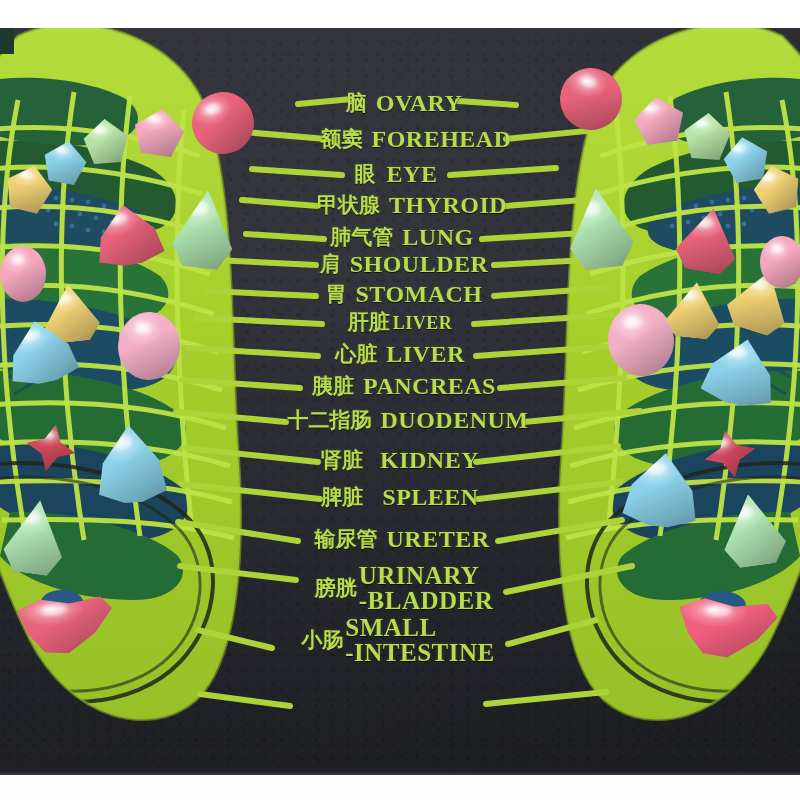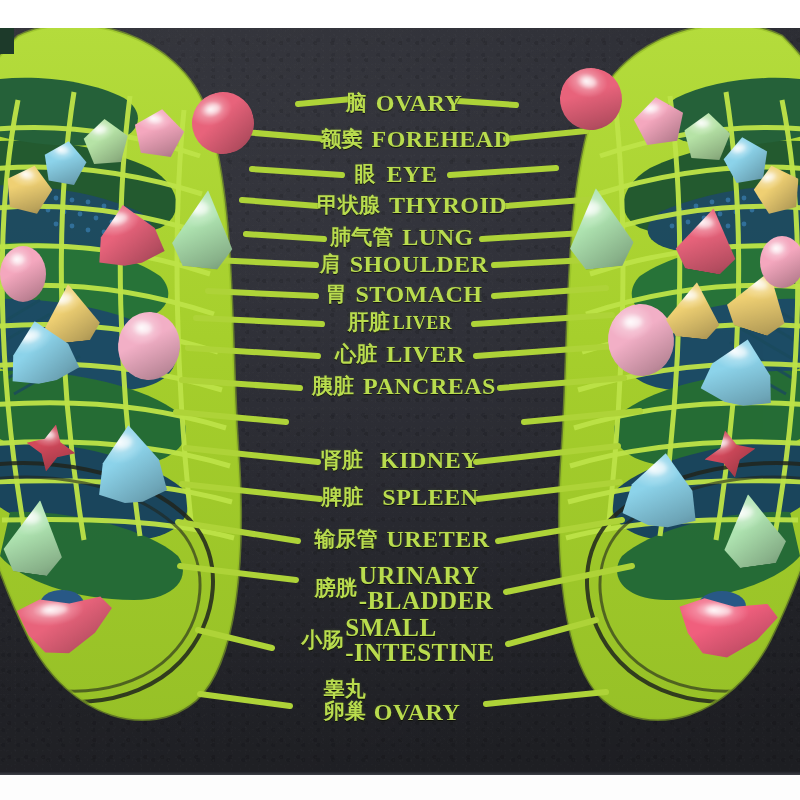--- a/index.html
+++ b/index.html
@@ -418,35 +418,32 @@
       <div class="lbl" style="left: 404px; top: 103px;"><span class="cn" style="font-size: 21px;">脑</span><span class="en" style="font-size: 24px; margin-left: 9px;">OVARY</span></div>
       <div class="lbl" style="left: 416px; top: 139px;"><span class="cn" style="font-size: 21px;">额窦</span><span class="en" style="font-size: 24px; margin-left: 9px;">FOREHEAD</span></div>
       <div class="lbl" style="left: 396px; top: 174px;"><span class="cn" style="font-size: 21px;">眼</span><span class="en" style="font-size: 24px; margin-left: 11px;">EYE</span></div>
       <div class="lbl" style="left: 412px; top: 205px;"><span class="cn" style="font-size: 21px;">甲状腺</span><span class="en" style="font-size: 24px; margin-left: 9px;">THYROID</span></div>
       <div class="lbl" style="left: 402px; top: 237px;"><span class="cn" style="font-size: 21px;">肺气管</span><span class="en" style="font-size: 24px; margin-left: 9px;">LUNG</span></div>
       <div class="lbl" style="left: 404px; top: 264px;"><span class="cn" style="font-size: 21px;">肩</span><span class="en" style="font-size: 24px; margin-left: 9px;">SHOULDER</span></div>
       <div class="lbl" style="left: 404px; top: 294px;"><span class="cn" style="font-size: 21px;">胃</span><span class="en" style="font-size: 24px; margin-left: 9px;">STOMACH</span></div>
       <div class="lbl" style="left: 400px; top: 322px;"><span class="cn" style="font-size: 21px;">肝脏</span><span class="en" style="font-size: 18px; margin-left: 3px;">LIVER</span></div>
       <div class="lbl" style="left: 400px; top: 354px;"><span class="cn" style="font-size: 21px;">心脏</span><span class="en" style="font-size: 24px; margin-left: 9px;">LIVER</span></div>
       <div class="lbl" style="left: 404px; top: 386px;"><span class="cn" style="font-size: 21px;">胰脏</span><span class="en" style="font-size: 24px; margin-left: 9px;">PANCREAS</span></div>
+      <div class="lbl" style="left: 408px; top: 420px;"><span class="cn" style="font-size: 21px;">十二指肠</span><span class="en" style="font-size: 24px; margin-left: 9px;">DUODENUM</span></div>
       <div class="lbl" style="left: 400px; top: 460px;"><span class="cn" style="font-size: 21px;">肾脏</span><span class="en" style="font-size: 24px; margin-left: 17px;">KIDNEY</span></div>
       <div class="lbl" style="left: 400px; top: 497px;"><span class="cn" style="font-size: 21px;">脾脏</span><span class="en" style="font-size: 24px; margin-left: 19px;">SPLEEN</span></div>
       <div class="lbl" style="left: 402px; top: 539px;"><span class="cn" style="font-size: 21px;">输尿管</span><span class="en" style="font-size: 24px; margin-left: 9px;">URETER</span></div>
       <div class="lbl two-line" style="left: 398px; top: 640px;"><span class="cn" style="font-size: 21px;">小肠</span><span class="stackwrap" style="margin-left: 2px;"><span class="en" style="font-size: 25px; line-height: 1;">
             <span>SMALL</span>
             <span>-INTESTINE</span>
           </span></span></div>
       <div class="lbl two-line" style="left: 404px; top: 588px;"><span class="cn" style="font-size: 21px;">膀胱</span><span class="stackwrap" style="margin-left: 2px;"><span class="en" style="font-size: 25px; line-height: 1;">
             <span>URINARY</span>
             <span>-BLADDER</span>
           </span></span></div>
-      <div class="lbl two-line" style="left: 392px; top: 700px;"><span class="stackwrap"><span class="cn" style="font-size: 21px; line-height: 1.05;">
-            <span>睾丸</span>
-            <span>卵巢</span>
-          </span></span><span class="en" style="font-size: 24px; margin-left: 8px; position: relative; top: 12px;">OVARY</span></div>
     </div>
 
   <div class="edge-shadow-b"></div>
   <div class="edge-top"></div>
   <div class="edge-bottom"></div>
   <div class="corner-sliver"></div>
 
 </div>
 
 </body></html>

